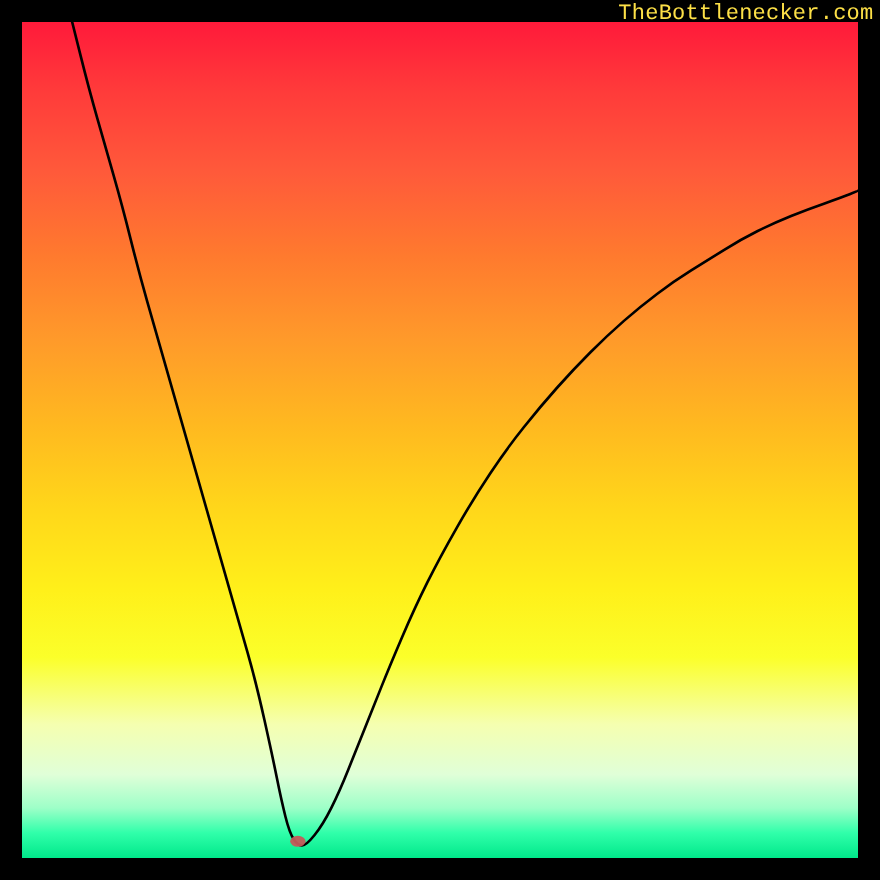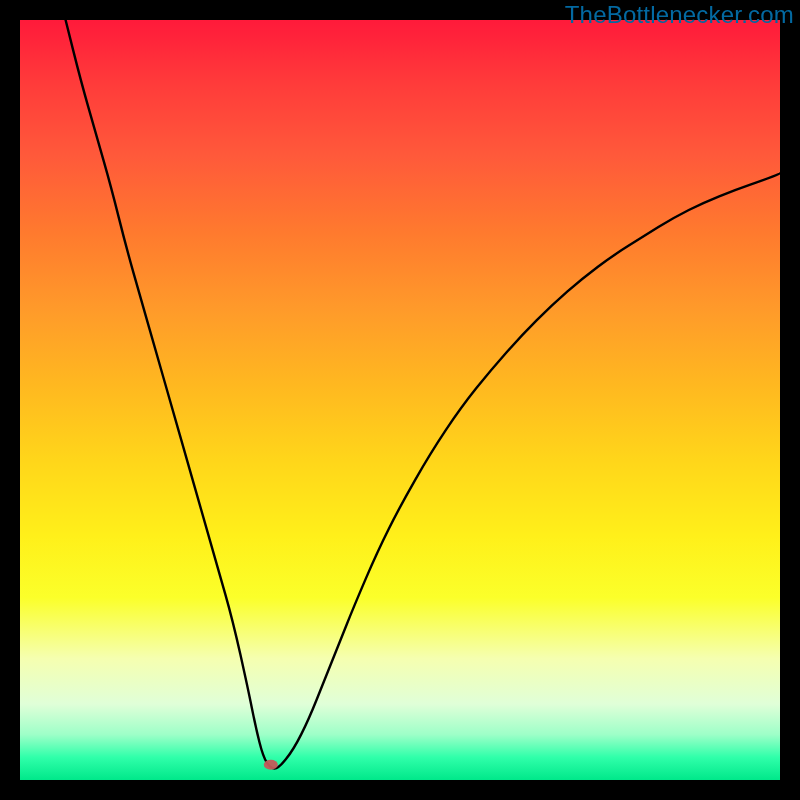--- a/index.html
+++ b/index.html
@@ -39,25 +39,26 @@
       #e0ffd8 90%,
       #9effc8 94%,
       #30ffaa 97%,
       #00e88a 100%
     );
   }
   .watermark {
     position: absolute;
     top: 1px;
     right: 6px;
-    color: #0369a1;
-    font-size: 24px;
+    color: #fde047;
+    font-size: 20px;
     font-weight: 500;
     letter-spacing: 0.2px;
     user-select: none;
+    font-family: Liberation Mono, monospace;
   }
   svg.curve {
     position: absolute;
     left: 0;
     top: 0;
     width: 760px;
     height: 760px;
     overflow: visible;
   }
 </style>

